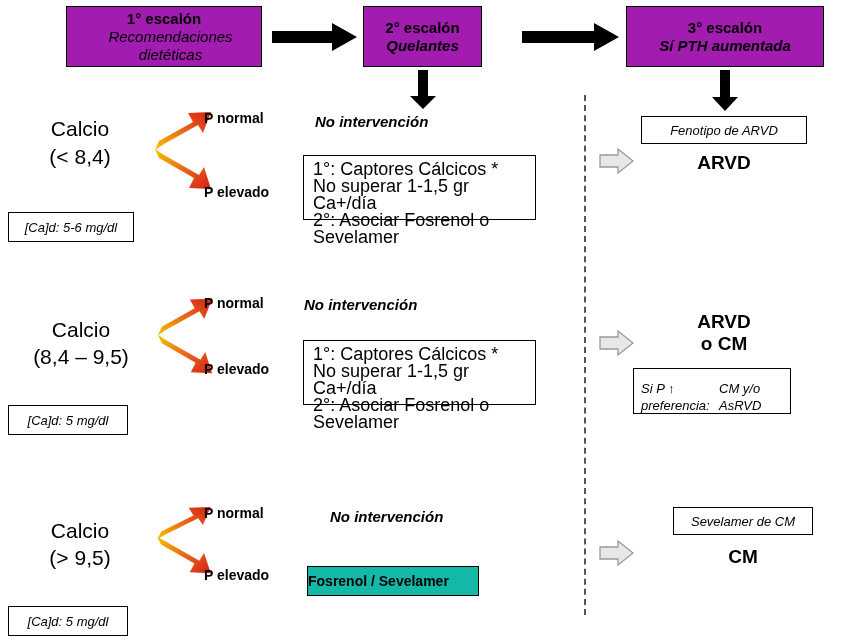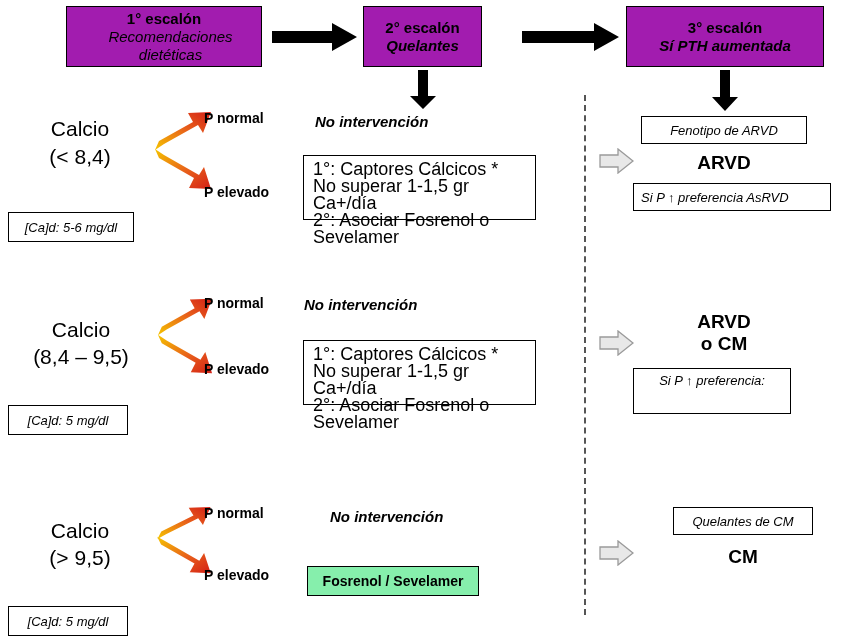--- a/index.html
+++ b/index.html
@@ -38,27 +38,27 @@
   .detail-box{
     border:1px solid #000;background:#fff;
     font-size:18px;line-height:17px;
     padding:5px 8px 6px 9px;
     text-align:left;
   }
   .right-label{font-weight:bold;font-size:19px;line-height:22px;text-align:center;}
   .small-it-box{
     border:1px solid #000;background:#fff;
     font-style:italic;font-size:13px;line-height:17px;
-    padding:3px 7px;text-align:left;
+    padding:11px 7px;text-align:left;
   }
   .small-it-box.center{text-align:center;}
   .fos-box{
-    border:1px solid #000;background:#86efac;
+    border:1px solid #000;background:#14b8a6;
     font-weight:bold;font-size:14px;
-    display:flex;align-items:center;justify-content:center;
+    display:flex;align-items:center;justify-content:flex-start;
   }
   .vdash{
     border-left:2px dashed #555;
   }
   svg{display:block;}
   .arrow-blk{position:absolute;}
 </style>
 </head>
 <body>
 
@@ -143,23 +143,20 @@
     <div>No superar  1-1,5 gr Ca+/día</div>
     <div>2°: Asociar  Fosrenol o Sevelamer</div>
   </div>
 
   <div class="abs small-it-box center" style="left:641px;top:116px;width:166px;height:28px;display:flex;align-items:center;justify-content:center;">
     <span>Fenotipo de ARVD</span>
   </div>
   <div class="abs right-label" style="left:641px;top:152px;width:166px;">
     <span>ARVD</span>
   </div>
-  <div class="abs small-it-box" style="left:633px;top:183px;width:198px;height:28px;display:flex;align-items:center;">
-    <span>Si P ↑ preferencia AsRVD</span>
-  </div>
   <svg class="abs" style="left:599px;top:148px;" width="35" height="26" viewBox="0 0 35 26">
     <path d="M1,7 L19,7 L19,1 L34,13 L19,25 L19,19 L1,19 Z" fill="#e8e8e8" stroke="#9a9a9a" stroke-width="1.3"></path>
   </svg>
 
   <div class="abs calcio-main" style="left:8px;top:318px;width:146px;">
     <span>Calcio</span>
   </div>
   <div class="abs calcio-sub" style="left:8px;top:345px;width:146px;">
     <span>(8,4 – 9,5)</span>
   </div>
@@ -204,20 +201,21 @@
     <div>No superar  1-1,5 gr Ca+/día</div>
     <div>2°: Asociar  Fosrenol o Sevelamer</div>
   </div>
 
   <div class="abs right-label" style="left:641px;top:311px;width:166px;">
     <div>ARVD</div>
     <div>o CM</div>
   </div>
   <div class="abs small-it-box" style="left:633px;top:368px;width:158px;height:46px;display:flex;flex-direction:row;justify-content:center;">
     <div>Si P ↑ preferencia:</div>
+    <div>CM y/o AsRVD</div>
   </div>
   <svg class="abs" style="left:599px;top:330px;" width="35" height="26" viewBox="0 0 35 26">
     <path d="M1,7 L19,7 L19,1 L34,13 L19,25 L19,19 L1,19 Z" fill="#e8e8e8" stroke="#9a9a9a" stroke-width="1.3"></path>
   </svg>
 
   <div class="abs calcio-main" style="left:15px;top:519px;width:130px;">
     <span>Calcio</span>
   </div>
   <div class="abs calcio-sub" style="left:15px;top:546px;width:130px;">
     <span>(&gt; 9,5)</span>
@@ -256,21 +254,21 @@
 
   <div class="abs nointerv" style="left:330px;top:508px;">
     <span>No intervención</span>
   </div>
 
   <div class="abs fos-box" style="left:307px;top:566px;width:172px;height:30px;">
     <span>Fosrenol / Sevelamer</span>
   </div>
 
   <div class="abs small-it-box center" style="left:673px;top:507px;width:140px;height:28px;display:flex;align-items:center;justify-content:center;">
-    <span>Quelantes de CM</span>
+    <span>Sevelamer de CM</span>
   </div>
   <div class="abs right-label" style="left:673px;top:546px;width:140px;text-align:center;">
     <span>CM</span>
   </div>
   <svg class="abs" style="left:599px;top:540px;" width="35" height="26" viewBox="0 0 35 26">
     <path d="M1,7 L19,7 L19,1 L34,13 L19,25 L19,19 L1,19 Z" fill="#e8e8e8" stroke="#9a9a9a" stroke-width="1.3"></path>
   </svg>
 
 </div>
 

